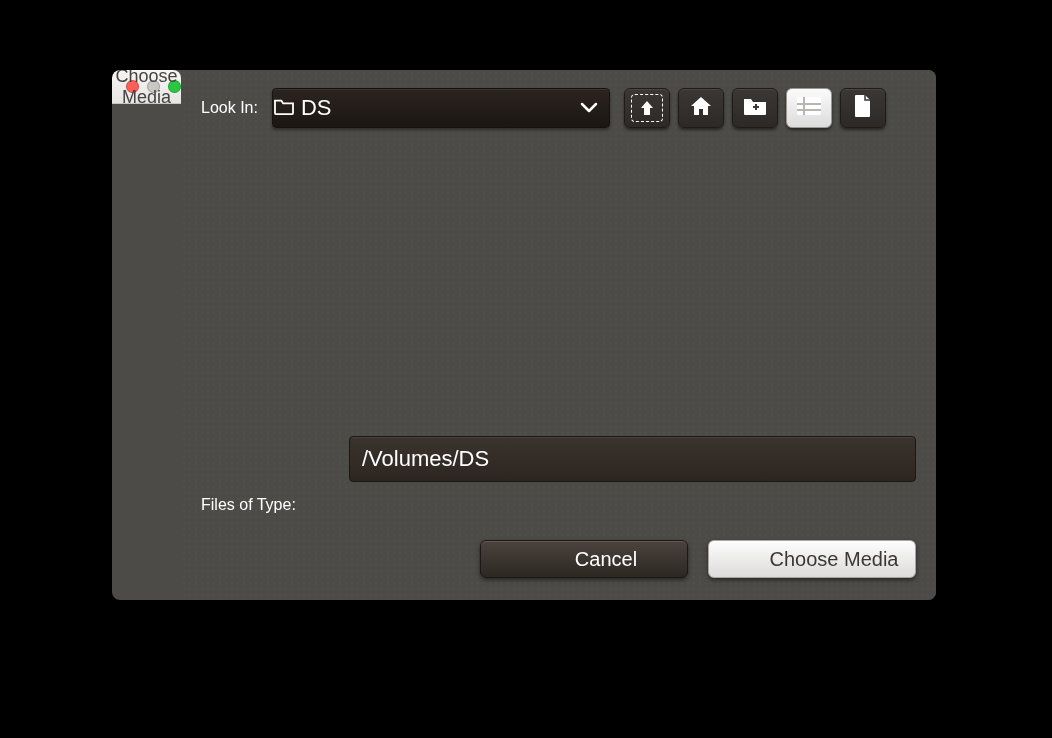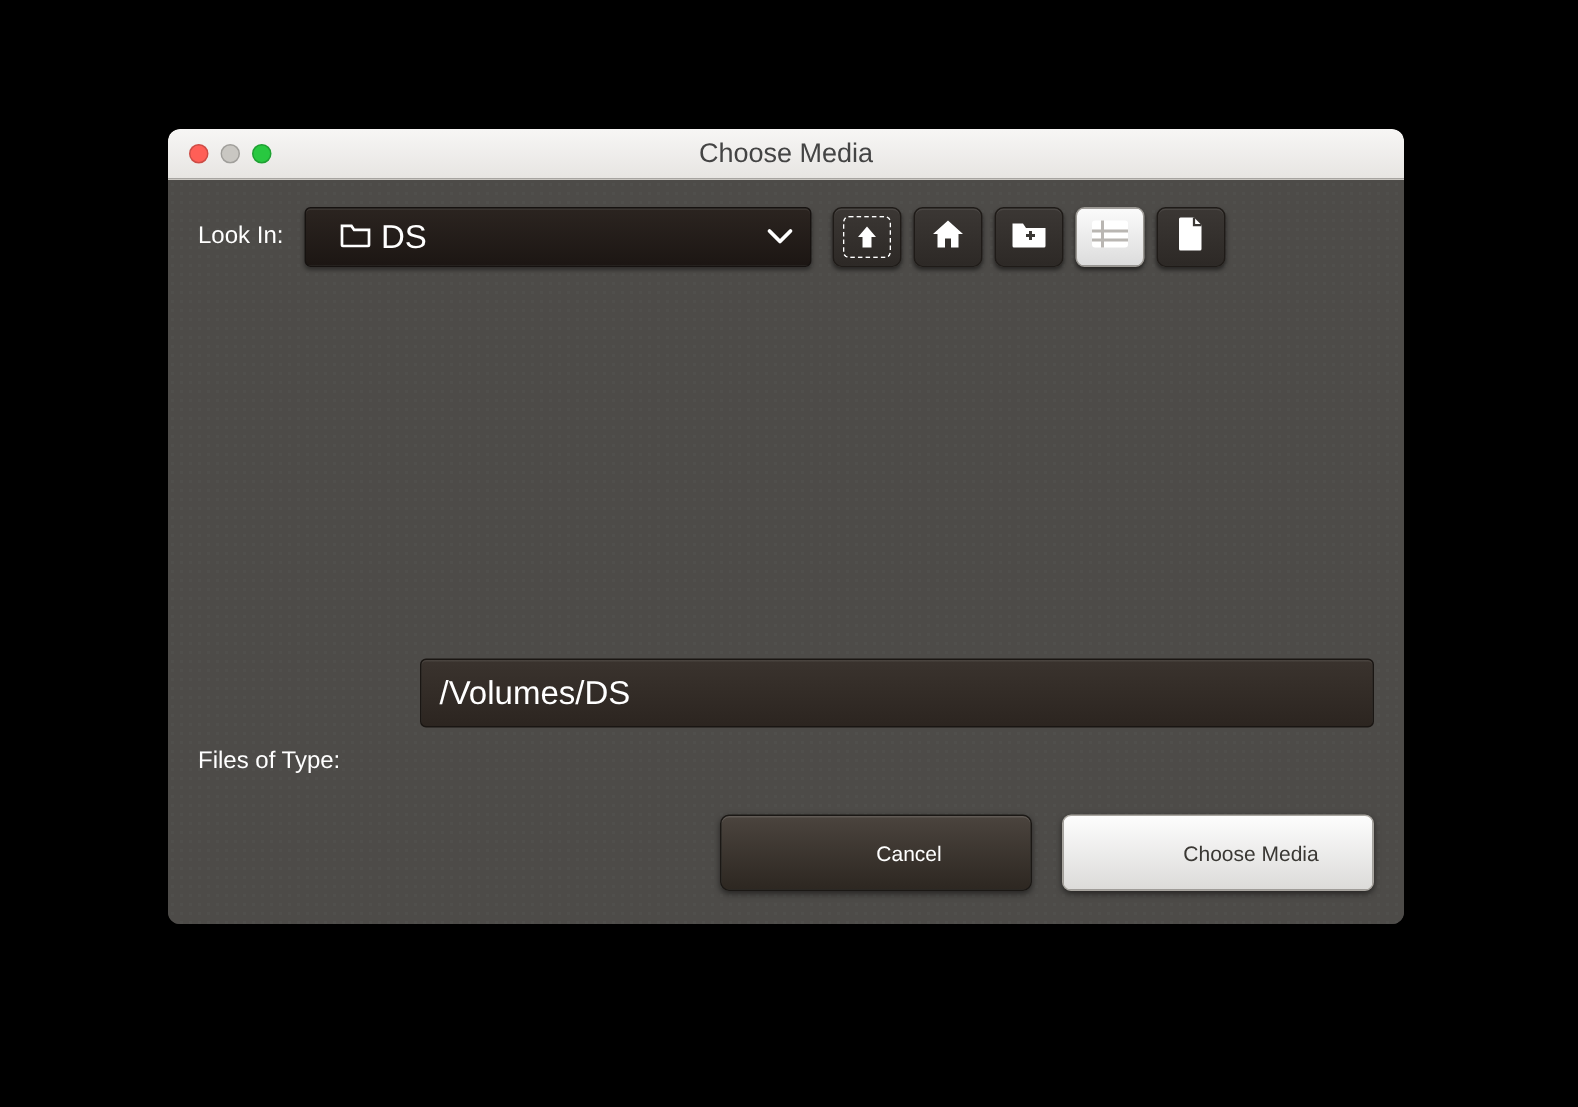--- a/index.html
+++ b/index.html
@@ -7,29 +7,29 @@
       background: #000;
       width: 1052px;
       height: 738px;
       font-family: -apple-system, "Helvetica Neue", Arial, sans-serif;
       position: relative;
       overflow: hidden;
     }
     .window {
       position: absolute;
       left: 112px;
-      top: 86px;
+      top: 70px;
       width: 824px;
       height: 530px;
       background: #4d4b48;
       border-radius: 8px;
       box-shadow: 0 20px 50px rgba(0,0,0,0.6), 0 0 0 1px rgba(0,0,0,0.35);
       overflow: hidden;
       display: flex;
-      flex-direction: column;
+      flex-direction: row;
     }
     .titlebar {
       background: linear-gradient(#f7f6f5, #e7e5e2);
       height: 34px;
       border-top-left-radius: 8px;
       border-top-right-radius: 8px;
       border-bottom: 1px solid #c9c6c1;
       display: flex;
       align-items: center;
       position: relative;
@@ -75,21 +75,21 @@
       font-size: 16px;
       white-space: nowrap;
     }
     .dropdown {
       background: linear-gradient(#2b2420, #1c1613);
       border: 1px solid #161210;
       border-radius: 4px;
       height: 40px;
       display: flex;
       align-items: center;
-      padding: 0 22px;
+      padding: 0 0;
       box-shadow: inset 0 1px 0 rgba(255,255,255,0.08), 0 2px 3px rgba(0,0,0,0.4);
       position: relative;
       flex: 1;
       cursor: pointer;
     }
     .dropdown.lookin { flex: 0 0 338px; }
     .dropdown .chev {
       position: absolute;
       right: 10px;
       top: 50%;
@@ -150,24 +150,24 @@
       margin-bottom: 26px;
       justify-content: space-between;
     }
     .filetype-dropdown { flex: 1; height: 46px; }
     .actions {
       display: flex;
       justify-content: flex-end;
       gap: 20px;
     }
     .btn {
-      height: 51px;
+      height: 38px;
       min-width: 208px;
       border-radius: 6px;
-      font-size: 14px;
+      font-size: 20px;
       display: flex; align-items: center; justify-content: center;
       cursor: pointer;
       border: 1px solid #1b1815;
       box-shadow: 0 2px 4px rgba(0,0,0,0.5), inset 0 1px 0 rgba(255,255,255,0.12);
       padding-left: 44px;
     }
     .btn.cancel {
       background: linear-gradient(#4b443e, #2d2721);
       color: #fff;
     }

